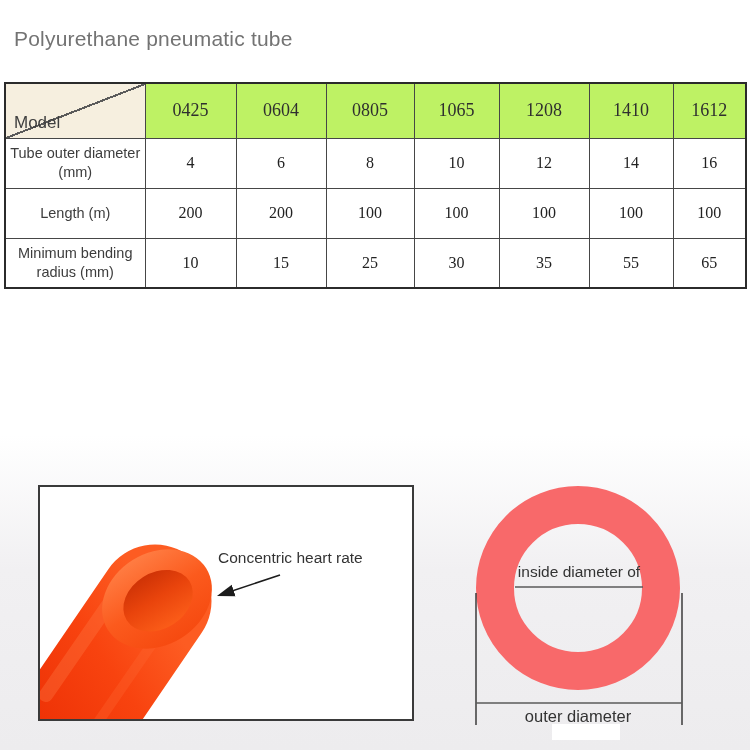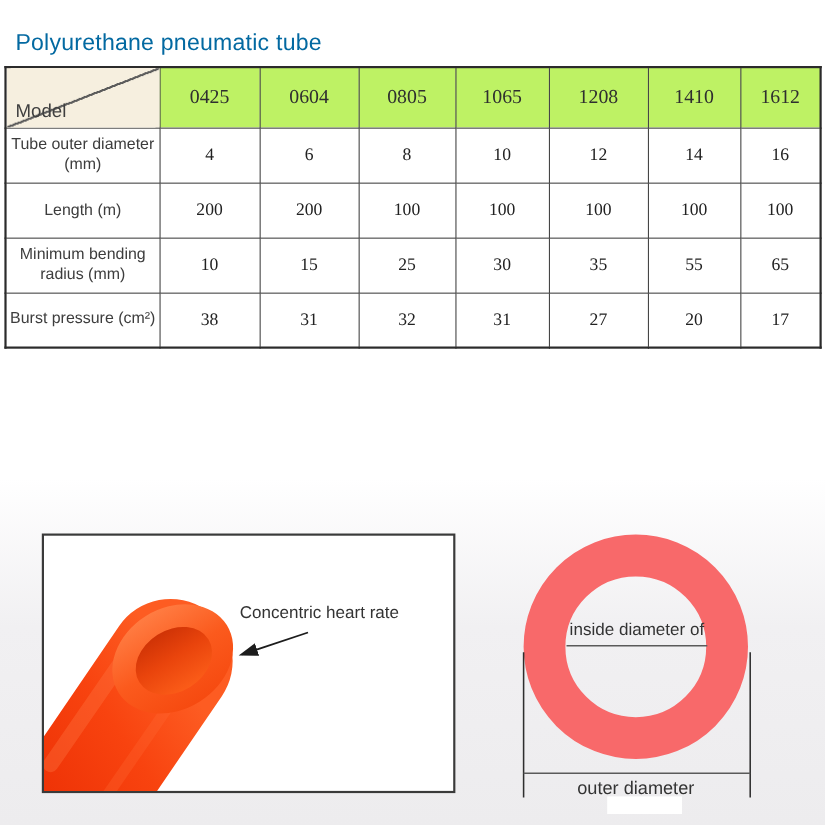--- a/index.html
+++ b/index.html
@@ -3,25 +3,25 @@
 <meta charset="utf-8">
 <style>
   html,body{margin:0;padding:0;}
   body{
     width:750px;height:750px;position:relative;overflow:hidden;
     font-family:"Liberation Sans", sans-serif;
     background:linear-gradient(180deg,#ffffff 0%,#ffffff 58%,#f1f0f2 76%,#edecee 100%);
   }
   .page-title{
     position:absolute;left:14px;top:27px;margin:0;
-    font-size:21px;font-weight:400;color:#0369a1;letter-spacing:.2px;
+    font-size:21px;font-weight:400;color:#737373;letter-spacing:.2px;
   }
   
   .spec-table{
-    position:absolute;left:4px;top:60px;width:741px;
+    position:absolute;left:4px;top:82px;width:741px;
     border-collapse:collapse;table-layout:fixed;
     border:2px solid #2b2b2b;
   }
   .spec-table th,.spec-table td{
     border:1px solid #464646;text-align:center;vertical-align:middle;
     padding:2px 3px;box-sizing:border-box;
   }
   .spec-table thead th{
     background:#bef264;height:55px;
     font-family:"Liberation Serif", serif;font-size:18px;font-weight:500;color:#2f2f2f;
@@ -114,30 +114,20 @@
     <tr>
       <td class="row-label">Minimum bending radius (mm)</td>
       <td class="num">10</td>
       <td class="num">15</td>
       <td class="num">25</td>
       <td class="num">30</td>
       <td class="num">35</td>
       <td class="num">55</td>
       <td class="num">65</td>
     </tr>
-    <tr>
-      <td class="row-label">Burst pressure (cm²)</td>
-      <td class="num">38</td>
-      <td class="num">31</td>
-      <td class="num">32</td>
-      <td class="num">31</td>
-      <td class="num">27</td>
-      <td class="num">20</td>
-      <td class="num">17</td>
-    </tr>
   </tbody>
 </table>
 
 <div class="tube-box">
   <svg width="360" height="232" viewBox="0 0 360 232">
     <defs>
       <linearGradient id="bodyGrad" x1="0" y1="1" x2="1" y2="0">
         <stop offset="0" stop-color="#ee3206"></stop>
         <stop offset="0.55" stop-color="#f8430f"></stop>
         <stop offset="1" stop-color="#fd5c22"></stop>

